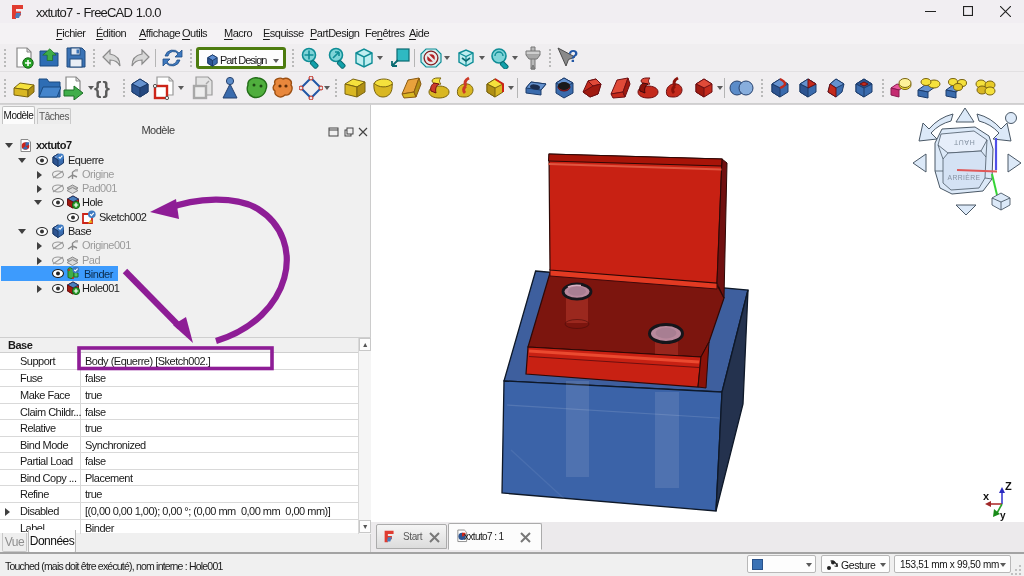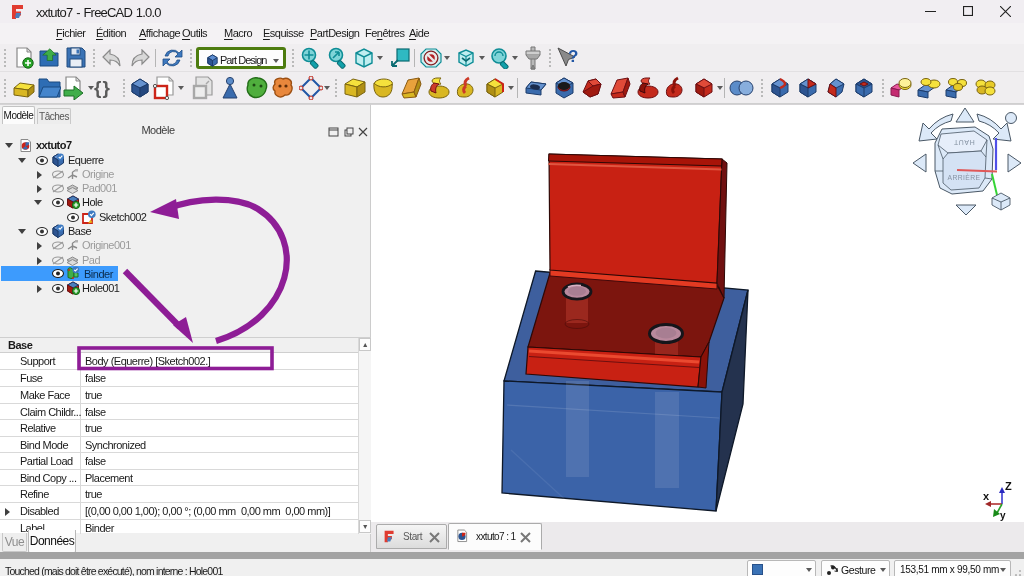--- a/index.html
+++ b/index.html
@@ -30,21 +30,21 @@
   .grey { color:#9b9b9b; }
   .tri-d { display:inline-block; width:0; height:0; border-left:4px solid transparent; border-right:4px solid transparent; border-top:5px solid #404040; }
   .tri-r { display:inline-block; width:0; height:0; border-top:4px solid transparent; border-bottom:4px solid transparent; border-left:5px solid #404040; }
   
   #props { position:absolute; left:0; top:232px; width:371px; height:196px; background:#ffffff; border-top:1px solid #cfcfcf; }
   .prow { position:absolute; left:0; width:358px; border-bottom:1px solid #d9d9d9; overflow:hidden; white-space:nowrap; }
   .pname { position:absolute; left:20px; top:2px; color:#1a1a1a; width:61px; overflow:hidden; white-space:nowrap; }
   .pval { position:absolute; left:85px; top:2px; color:#1a1a1a; }
   .pdiv { position:absolute; left:80px; top:0; width:1px; height:100%; background:#d9d9d9; }
   
-  #statusbar { left:0; top:552px; width:1024px; height:24px; background:#f0f0f0; border-top:7px solid #a3a3a3; }
+  #statusbar { left:0; top:552px; width:1024px; height:24px; background:#f0f0f0; border-top:2px solid #a3a3a3; }
   .ctrl { position:absolute; background:#fdfdfd; border:1px solid #b8b8b8; border-radius:2px; font-size:11px; }
   
   #viewport { left:371px; top:104px; width:653px; height:418px; background:#ffffff; border-top:1px solid #d5d3d5;}
   
   #tabbar { left:371px; top:522px; width:653px; height:30px; background:#eceaec; }
   #tooltip { left:316px; top:381px; width:137px; height:19px; white-space:nowrap; background:#ffffe1; border:1px solid #8c8c78; font-size:11px; line-height:17px; text-align:center; color:#111; }
 </style>
 </head>
 <body>
 <div id="app">
@@ -662,21 +662,21 @@
       <svg class="abs" style="left:52px;top:7px" width="11" height="11" viewBox="0 0 11 11">
           <path d="M1 1 L10 10 M10 1 L1 10" stroke="#787878" stroke-width="2"></path>
         </svg>
     </div>
     <div class="abs" style="left:77px;top:1px;width:94px;height:27px;background:#fcfcfc;border:1px solid #ababab;border-bottom:1px solid #fcfcfc;border-radius:2px 2px 0 0;">
       <svg class="abs" style="left:7px;top:5px" width="12" height="14" viewBox="0 0 13 14">
           <path d="M2 0.5 h7 l2.5 2.5 v10 h-9.5 z" fill="#fff" stroke="#8a8a8a"></path>
           <circle cx="6.5" cy="7.5" r="3.9" fill="#2d5491"></circle>
           <path d="M6.5 7.5 a3.9 3.9 0 0 0 3.9 -3.9 l-3.9 0 z" fill="#cc2418"></path>
         </svg>
-      <span class="abs" style="left:27px;top:7px;font-size:10px;letter-spacing:-0.6px;color:#1a1a1a">xxtuto7 : 1</span>
+      <span class="abs" style="left:15px;top:7px;font-size:10px;letter-spacing:-0.6px;color:#1a1a1a">xxtuto7 : 1</span>
       <svg class="abs" style="left:71px;top:8px" width="11" height="11" viewBox="0 0 11 11">
           <path d="M1 1 L10 10 M10 1 L1 10" stroke="#787878" stroke-width="2"></path>
         </svg>
     </div>
   </div>
   <div id="statusbar" class="abs">
     <div class="abs" style="left:5px;top:6px;font-size:10.5px;letter-spacing:-0.8px;color:#1a1a1a;white-space:nowrap">Touched (mais doit être exécuté), nom interne : Hole001</div>
     <div class="ctrl" style="left:747px;top:1px;width:69px;height:18px">
       <div class="abs" style="left:4px;top:3px;width:11px;height:11px;background:#3a72b5;border:1px solid #28518a"></div>
       <div class="caret" style="left:58px;top:7px"></div>

